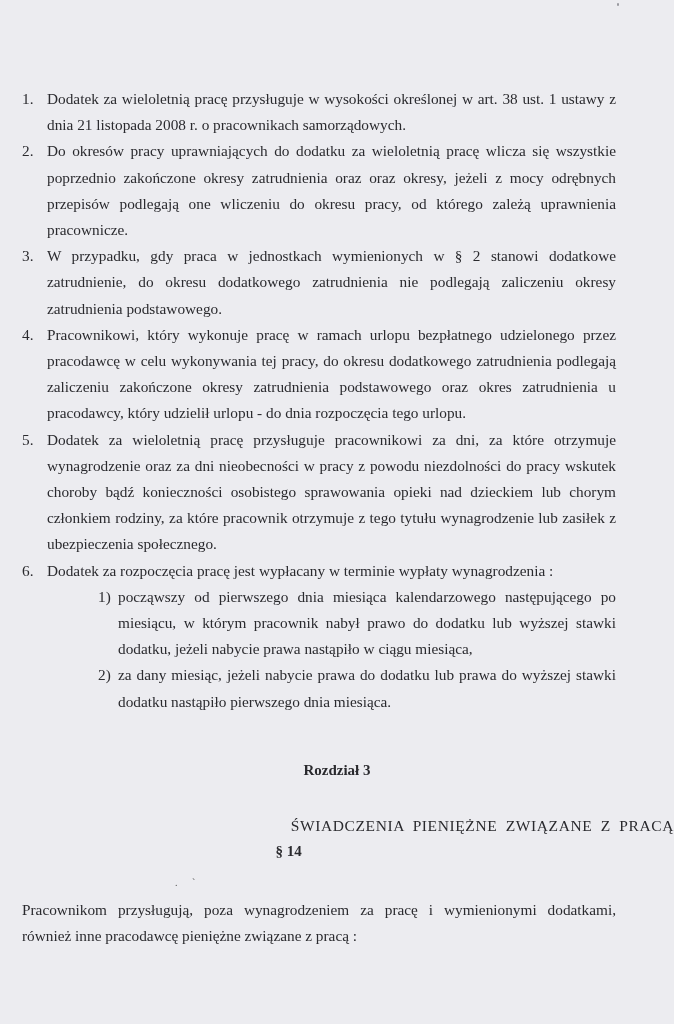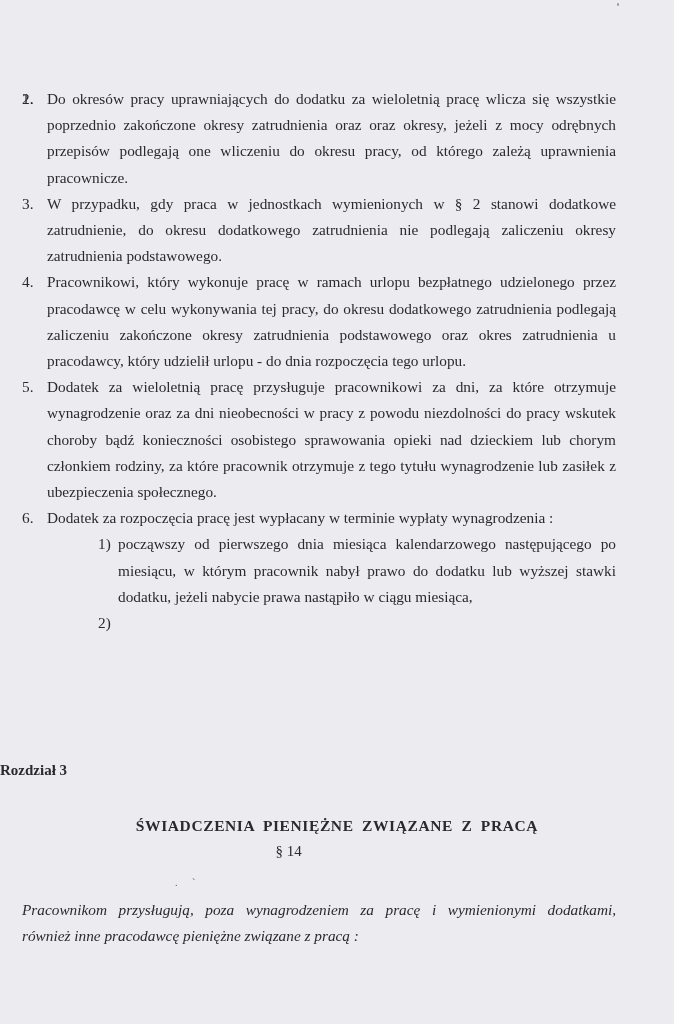--- a/index.html
+++ b/index.html
@@ -61,76 +61,77 @@
     }
     .subnum {
       position: absolute;
       left: 5px;
       top: 0;
     }
     .chapter {
       position: absolute;
       left: 0; width: 674px;
       top: 762px;
+      text-align: center;
       font-weight: bold;
       font-size: 15px;
     }
     .section-title {
       position: absolute;
       left: 0; width: 674px;
       top: 817px;
-      text-align: center;
-      font-weight: bold;
+      text-align: right;
+      font-weight: normal;
       font-size: 15.5px;
       letter-spacing: 0.6px;
       word-spacing: 4px;
     }
     .paragraph-mark {
       position: absolute;
       left: 0; width: 577px;
       top: 843px;
       text-align: center;
-      font-weight: normal;
+      font-weight: bold;
       font-size: 15px;
     }
     .dots {
       position: absolute;
       left: 175px; top: 877px;
       font-size: 10px;
       color: #555;
       letter-spacing: 6px;
     }
     .intro {
       position: absolute;
       left: 22px;
       top: 897px;
       width: 594px;
       font-size: 15.3px;
       line-height: 26.2px;
       margin: 0;
-      font-style: italic;
     }
     .intro-line1 {
       display: block;
       text-align: justify;
       text-align-last: justify;
     }
     .intro-line2 {
       display: block;
     }
   </style>
 </head>
 <body>
 
 <div class="page">
   <div class="speck"></div>
 
   <ol class="list">
     <li class="item">
       <span class="num">1.</span>
+      <span>Dodatek za wieloletnią pracę przysługuje w wysokości określonej w art. 38 ust. 1 ustawy z dnia 21 listopada 2008 r. o pracownikach samorządowych.</span>
     </li>
     <li class="item">
       <span class="num">2.</span>
       <span>Do okresów pracy uprawniających do dodatku za wieloletnią pracę wlicza się wszystkie poprzednio zakończone okresy zatrudnienia oraz oraz okresy, jeżeli z mocy odrębnych przepisów podlegają one wliczeniu do okresu pracy, od którego zależą uprawnienia pracownicze.</span>
     </li>
     <li class="item">
       <span class="num">3.</span>
       <span>W przypadku, gdy praca w jednostkach wymienionych w § 2 stanowi dodatkowe zatrudnienie, do okresu dodatkowego zatrudnienia nie podlegają zaliczeniu okresy zatrudnienia podstawowego.</span>
     </li>
     <li class="item">
@@ -139,21 +140,21 @@
     </li>
     <li class="item">
       <span class="num">5.</span>
       <span>Dodatek za wieloletnią pracę przysługuje pracownikowi za dni, za które otrzymuje wynagrodzenie oraz za dni nieobecności w pracy z powodu niezdolności do pracy wskutek choroby bądź konieczności osobistego sprawowania opieki nad dzieckiem lub chorym członkiem rodziny, za które pracownik otrzymuje z tego tytułu wynagrodzenie lub zasiłek z ubezpieczenia społecznego.</span>
     </li>
     <li class="item">
       <span class="num">6.</span>
       <span>Dodatek  za rozpoczęcia  pracę jest wypłacany w terminie wypłaty wynagrodzenia :</span>
     <ol class="sublist">
           <li class="subitem"><span class="subnum">1)</span><span>począwszy od pierwszego dnia miesiąca kalendarzowego następującego po miesiącu, w którym pracownik nabył prawo do dodatku lub wyższej stawki dodatku, jeżeli nabycie prawa nastąpiło w ciągu miesiąca,</span></li>
-          <li class="subitem"><span class="subnum">2)</span></li>
+          <li class="subitem"><span class="subnum">2)</span><span>za dany miesiąc, jeżeli nabycie prawa do dodatku lub prawa do wyższej stawki dodatku  nastąpiło pierwszego dnia miesiąca.</span></li>
         </ol></li>
   </ol>
 
   <div class="chapter">Rozdział 3</div>
   <div class="section-title">ŚWIADCZENIA PIENIĘŻNE ZWIĄZANE Z PRACĄ</div>
   <div class="paragraph-mark">§ 14</div>
   <div class="dots">. `</div>
 
   <p class="intro">
     <span class="intro-line1">Pracownikom przysługują, poza wynagrodzeniem za pracę i wymienionymi dodatkami,</span>

